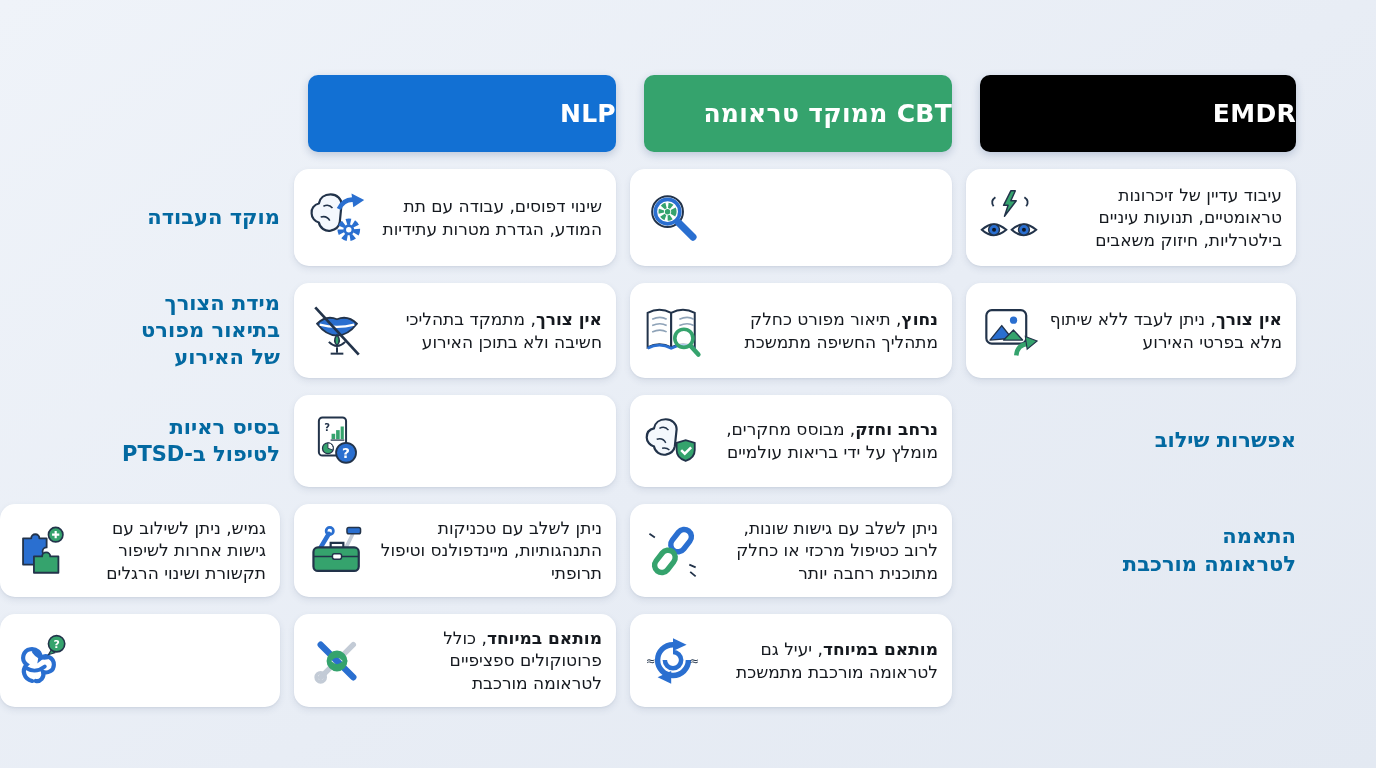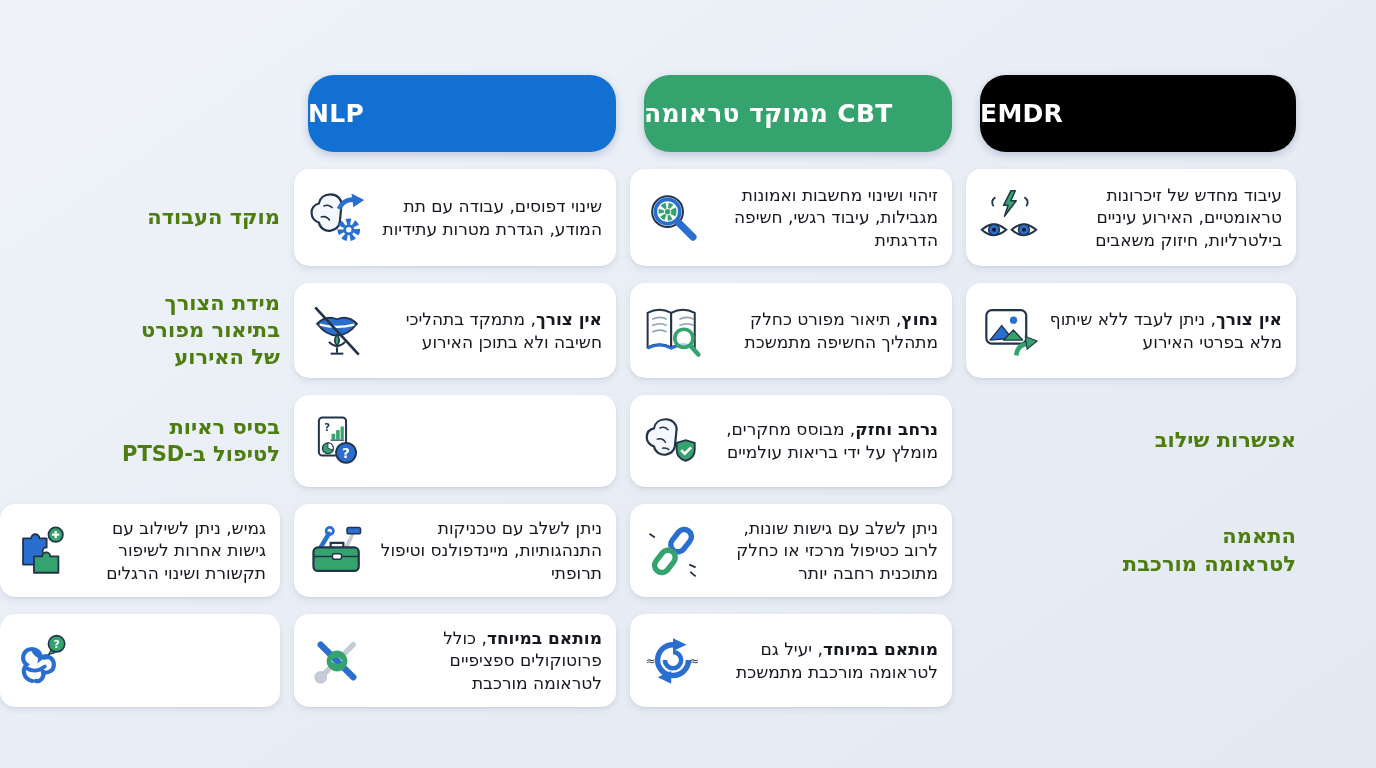--- a/index.html
+++ b/index.html
@@ -9,32 +9,32 @@
     font-family:"DejaVu Sans","Liberation Sans",sans-serif;
   }
   .grid{
     display:grid;
     grid-template-columns:280px 322px 322px 330px;
     grid-template-rows:77px 97px 95px 92px 93px 93px;
     column-gap:14px;row-gap:17px;
     padding-top:75px;
   }
   .hdr{
-    border-radius:26px;
-    display:flex;align-items:center;justify-content:flex-start;
+    border-radius:10px;
+    display:flex;align-items:center;justify-content:flex-end;
     color:#fff;font-size:25px;font-weight:700;letter-spacing:.3px;
     box-shadow:0 3px 8px rgba(25,55,110,.22);
     margin-left:14px;
   }
   .hdr span{direction:rtl;unicode-bidi:isolate}
   .rlabel{
     direction:rtl;
     display:flex;align-items:center;justify-content:flex-start;
     text-align:right;white-space:pre-line;
-    color:#4d7c0f;font-weight:700;font-size:21px;line-height:1.3;
+    color:#0369a1;font-weight:700;font-size:21px;line-height:1.3;
     padding-left:6px;
   }
   .card{
     background:#ffffff;border-radius:15px;
     box-shadow:0 3px 7px rgba(45,70,110,.10),0 1px 2px rgba(45,70,110,.07);
     display:flex;align-items:center;gap:8px;
     padding:8px 14px 8px 12px;box-sizing:border-box;
   }
   .icon{width:62px;height:62px;flex:none;display:flex;align-items:center;justify-content:center}
   .icon svg{width:58px;height:58px}
@@ -77,37 +77,36 @@
   <div class="card">
     <span class="icon">
         <svg viewBox="0 0 64 64">
           <circle cx="26" cy="25" r="17" fill="#fff" stroke="#22334a" stroke-width="2.2"></circle>
           <circle cx="26" cy="25" r="13.5" fill="none" stroke="#2a6fd0" stroke-width="4"></circle>
           <circle cx="26" cy="25" r="7" fill="none" stroke="#35a36d" stroke-width="6" stroke-dasharray="4 2.6"></circle>
           <circle cx="26" cy="25" r="3" fill="#35a36d"></circle>
           <line x1="38" y1="37" x2="54" y2="53" stroke="#2a6fd0" stroke-width="8" stroke-linecap="round"></line>
         </svg>
       </span>
-    <div class="txt"><b></b><span>זיהוי ושינוי מחשבות ואמונות מגבילות, עיבוד רגשי, חשיפה הדרגתית</span></div>
   </div>
   <div class="card">
     <span class="icon">
         <svg viewBox="0 0 64 64">
           <polygon points="34,2 26,18 31,18 27,30 40,13 34,13 39,2" fill="#35a36d" stroke="#22334a" stroke-width="1.6" stroke-linejoin="round"></polygon>
           <path d="M17 9q-6 4-2 10" fill="none" stroke="#22334a" stroke-width="2"></path>
           <path d="M49 9q6 4 2 10" fill="none" stroke="#22334a" stroke-width="2"></path>
           <path d="M2 45q13-12 27 0q-14 12-27 0z" fill="#fff" stroke="#22334a" stroke-width="2.2"></path>
           <circle cx="15.5" cy="45" r="6" fill="#2a6fd0" stroke="#22334a" stroke-width="1.6"></circle>
           <circle cx="15.5" cy="45" r="2.2" fill="#101826"></circle>
           <path d="M35 45q13-12 27 0q-14 12-27 0z" fill="#fff" stroke="#22334a" stroke-width="2.2"></path>
           <circle cx="48.5" cy="45" r="6" fill="#2a6fd0" stroke="#22334a" stroke-width="1.6"></circle>
           <circle cx="48.5" cy="45" r="2.2" fill="#101826"></circle>
         </svg>
       </span>
-    <div class="txt"><b></b><span>עיבוד מחדש של זיכרונות טראומטיים, האירוע עיניים בילטרליות, חיזוק משאבים</span></div>
+    <div class="txt"><b></b><span>עיבוד עדיין של זיכרונות טראומטיים, תנועות עיניים בילטרליות, חיזוק משאבים</span></div>
   </div>
 
   <div class="rlabel">מידת הצורך
 בתיאור מפורט
 של האירוע</div>
   <div class="card">
     <span class="icon">
         <svg viewBox="0 0 64 64">
           <path d="M10 24q10-10 22-5q12-5 22 5q-10 13-22 13t-22-13z" fill="#2a6fd0" stroke="#22334a" stroke-width="2"></path>
           <path d="M13 25q19 5 38 0" stroke="#fff" stroke-width="2.4" fill="none"></path>

